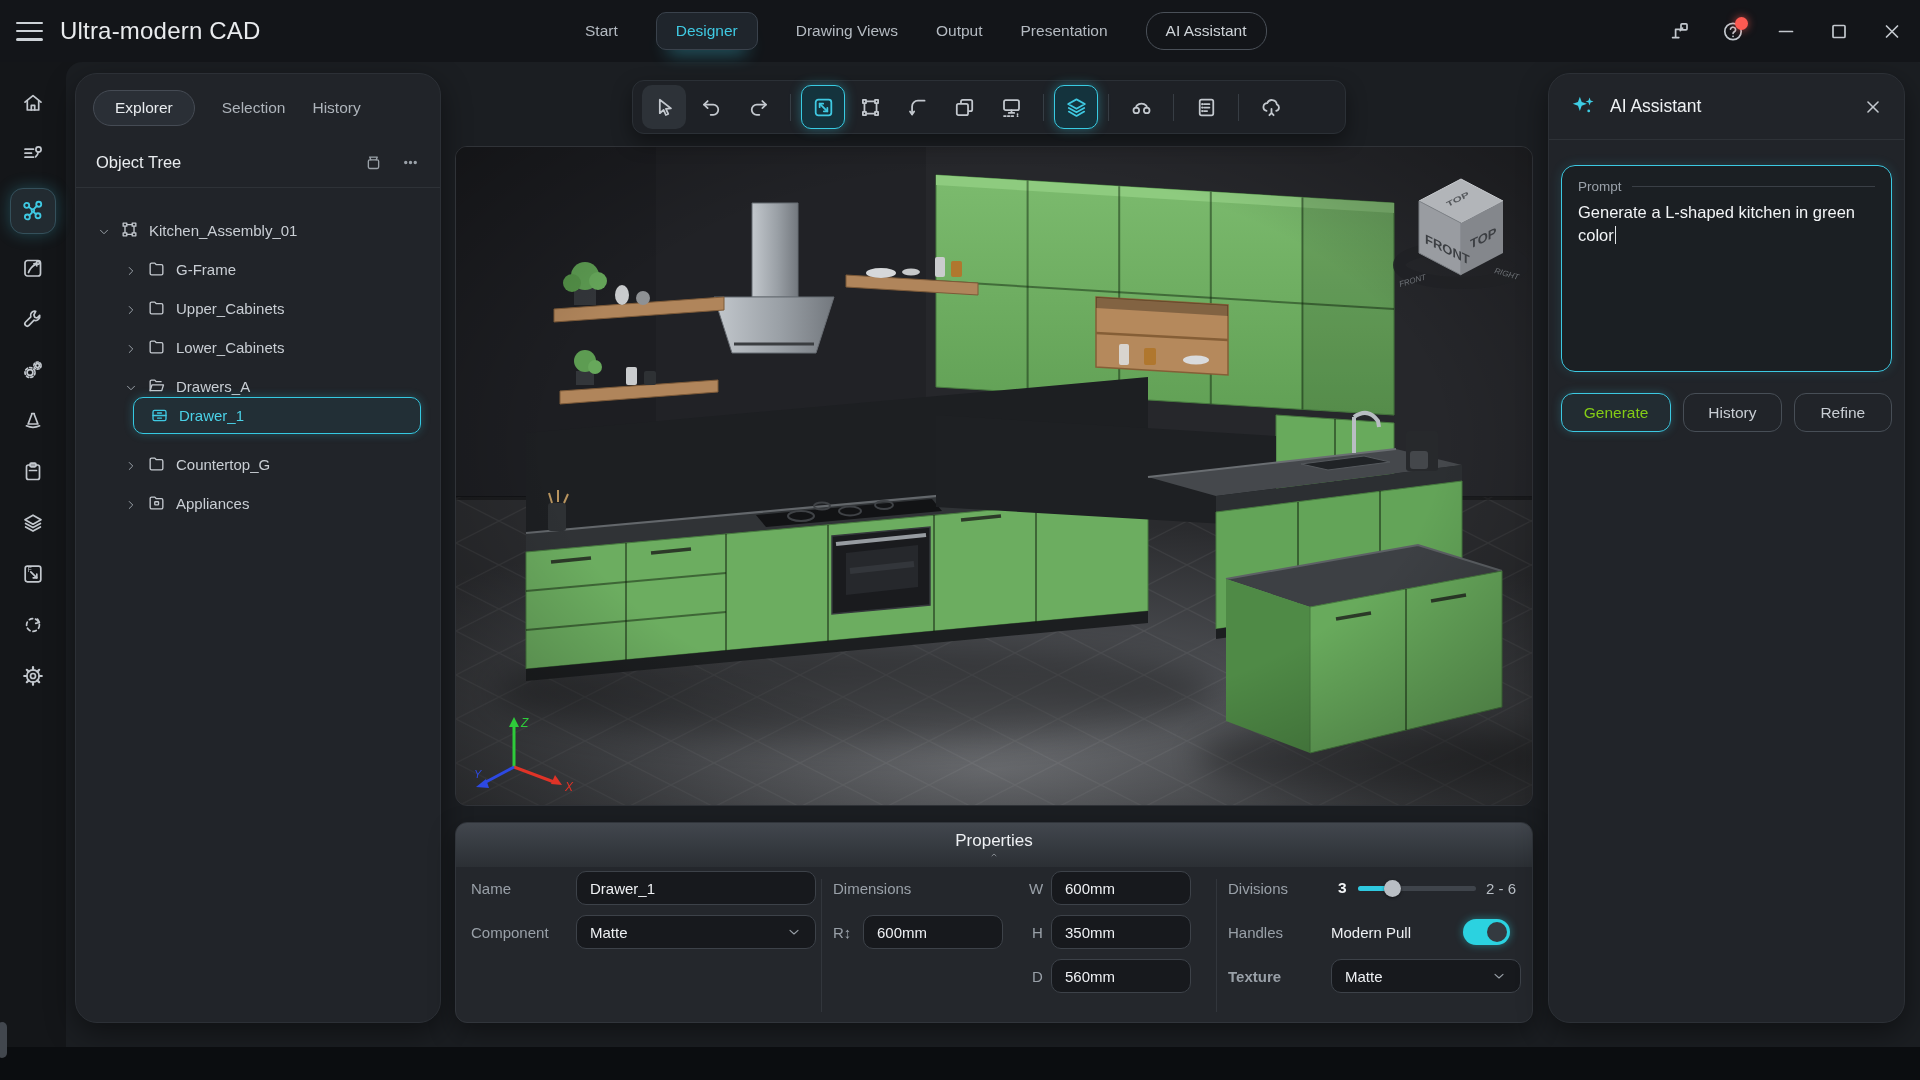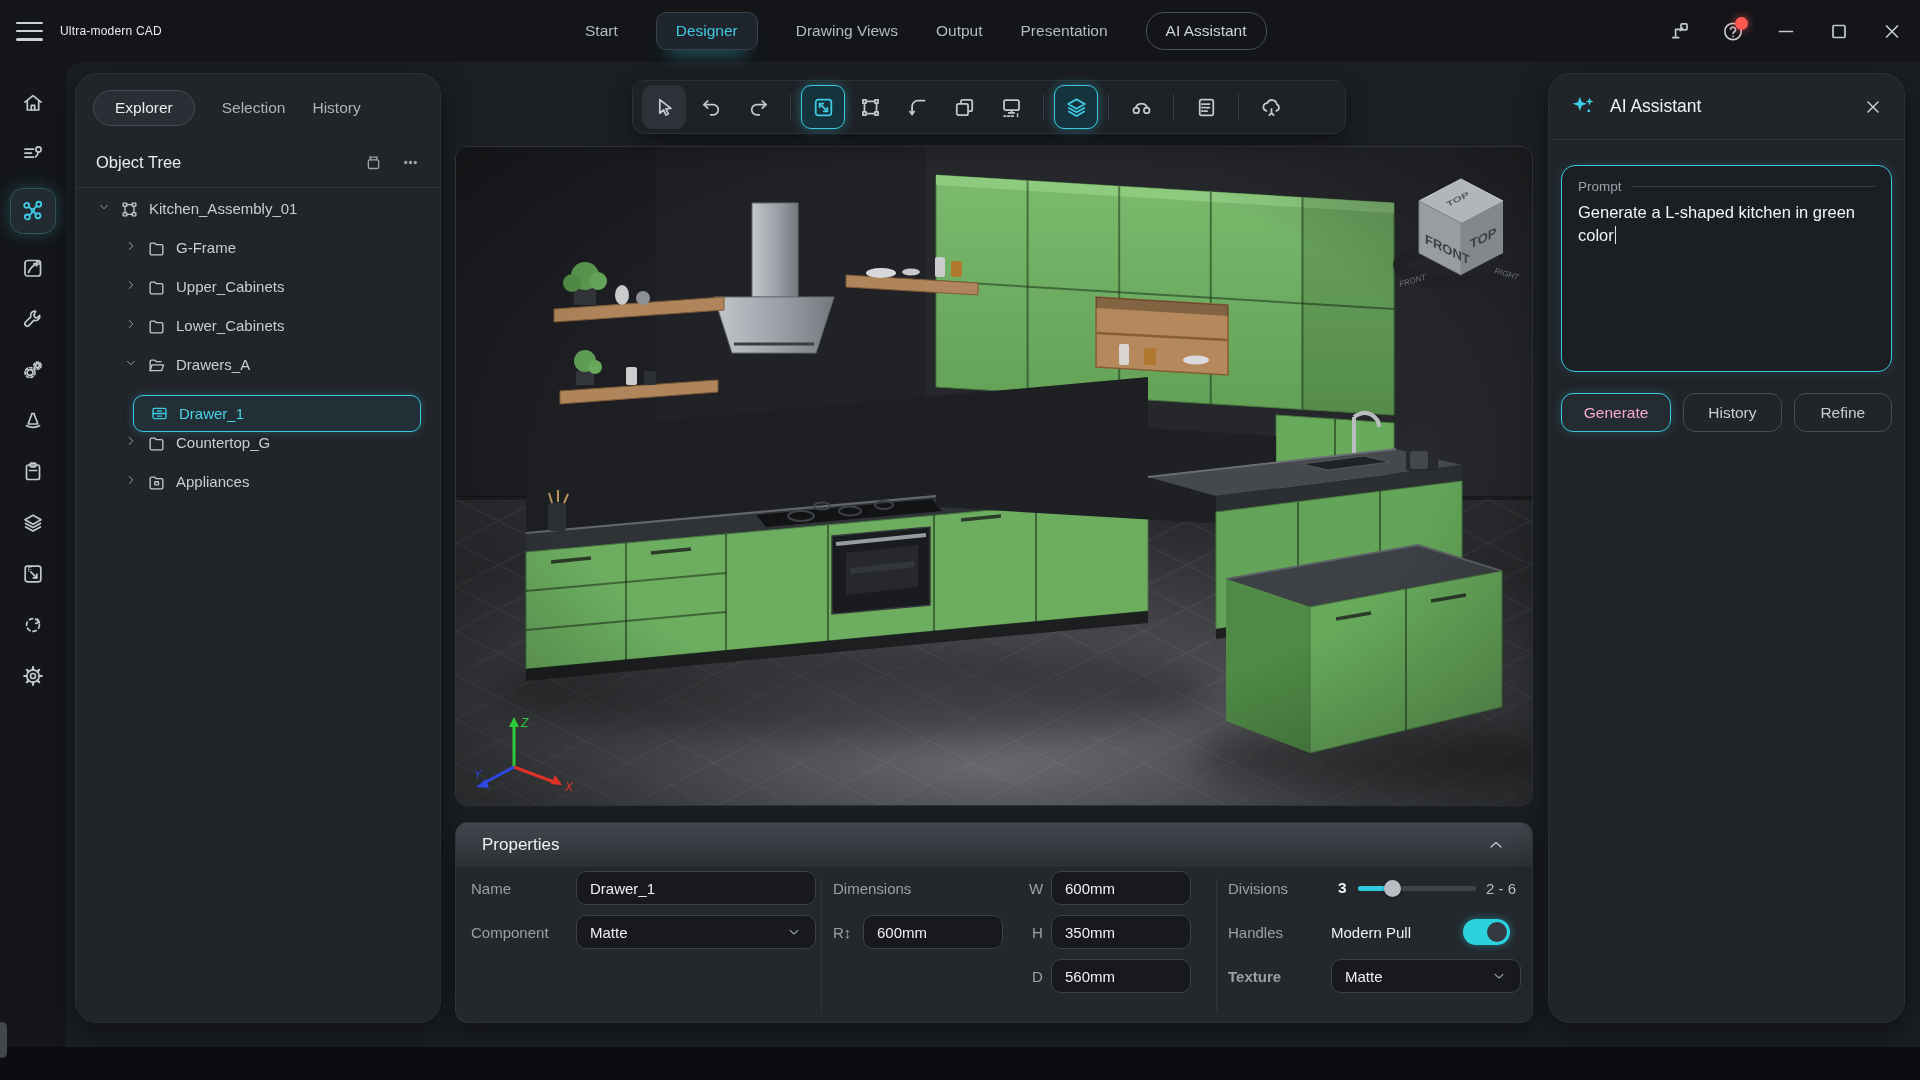--- a/index.html
+++ b/index.html
@@ -5,21 +5,21 @@
   * { margin:0; padding:0; box-sizing:border-box; }
   html,body { width:1920px; height:1080px; overflow:hidden; background:#141619;
     font-family:"Liberation Sans", sans-serif; color:#e8eaed; }
 
   
   .topbar { position:absolute; left:0; top:0; width:1920px; height:62px; background:#131519;
     display:flex; align-items:center; z-index:30; }
   .hamburger { width:27px; height:19px; margin-left:16px; display:flex; flex-direction:column;
     justify-content:space-between; cursor:pointer; }
   .hamburger span { display:block; height:2.6px; background:#cdd2d7; border-radius:2px; }
-  .app-title { margin-left:17px; font-size:12px; font-weight:500; color:#e9ebee; letter-spacing:.2px; }
+  .app-title { margin-left:17px; font-size:24px; font-weight:500; color:#e9ebee; letter-spacing:.2px; }
   .tabs { position:absolute; left:585px; top:0; height:62px; display:flex; align-items:center; gap:38px; }
   .tab { font-size:15.5px; color:#b4bac1; cursor:pointer; white-space:nowrap; }
   .tab.pill-active { color:#3fc9e2; background:#1f252c; border:1px solid #3a424c; border-radius:10px;
     padding:9px 19px; box-shadow:0 15px 18px -12px rgba(63,201,226,.45); }
   .tab.pill-outline { color:#ced3d8; border:1px solid #4a5058; border-radius:18px; padding:9px 19px; }
   .win-icons { position:absolute; right:16px; top:0; height:62px; display:flex; align-items:center; gap:29px; }
   .wicon { width:24px; height:24px; position:relative; cursor:pointer; }
   .wicon svg { width:24px; height:24px; }
   .red-dot { position:absolute; right:-3px; top:-2px; width:13px; height:13px; border-radius:50%;
     background:#ff5a52; box-shadow:0 0 8px rgba(255,90,82,.7); }
@@ -46,21 +46,21 @@
   .etabs { display:flex; align-items:center; gap:27px; margin:16px 0 0 17px; }
   .etab { font-size:15.5px; color:#aeb4bb; cursor:pointer; }
   .etab.active { background:#2a2f36; border:1px solid #454b54; border-radius:19px;
     padding:8px 21px; color:#e9ecef; }
   .obj-head { display:flex; align-items:center; margin:27px 20px 0 20px; }
   .obj-title { font-size:16.5px; color:#e9ecef; font-weight:500; flex:1; }
   .obj-head svg { width:19px; height:19px; cursor:pointer; }
   .obj-head .gap { width:18px; }
   .ediv { height:1px; background:#2e3237; margin:15px 0 12px 0; }
   .tree { padding-left:0; }
-  .trow { height:39px; display:flex; align-items:flex-start; cursor:pointer; position:relative; }
+  .trow { height:39px; display:flex; align-items:flex-end; cursor:pointer; position:relative; }
   .chev { width:14px; height:14px; display:flex; margin-right:9px; }
   .chev svg { width:14px; height:14px; }
   .ticon { width:19px; height:19px; margin-right:10px; display:flex; }
   .ticon svg { width:19px; height:19px; }
   .tlabel { font-size:15px; color:#c9ced4; }
   .ind0 { padding-left:21px; } .ind1 { padding-left:48px; } .ind2 { padding-left:57px; }
   .selpill { display:flex; align-items:center; width:288px; height:37px; border:1.6px solid #35c9e2;
     border-radius:10px; background:rgba(53,201,226,.07); padding-left:16px;
     box-shadow:0 0 10px rgba(53,201,226,.28); }
   .selpill .tlabel { color:#4bd2e8; }
@@ -82,21 +82,21 @@
     background:linear-gradient(#2a2b2e,#1f2023); }
   .viewport > svg.scene { position:absolute; left:0; top:0; }
   .viewcube { position:absolute; left:930px; top:18px; width:150px; height:132px; cursor:pointer; }
   .gizmo { position:absolute; left:16px; top:558px; width:110px; height:92px; }
 
   
   .props { position:absolute; left:455px; top:822px; width:1078px; height:201px;
     border-radius:12px; border:1px solid #31353b; background:#24272c;
     box-shadow:0 10px 26px rgba(0,0,0,.4); }
   .props-head { height:44px; border-radius:11px 11px 0 0;
-    background:linear-gradient(#42474e,#2b2f34); display:flex; align-items:center; padding:0 26px; }
+    background:linear-gradient(#42474e,#2b2f34); display:flex; align-items:center; padding:8px 26px;flex-direction:column; }
   .props-title { font-size:17px; color:#eef0f3; font-weight:500; flex:1; }
   .props-head svg { width:20px; height:20px; cursor:pointer; }
   .props-body { position:relative; height:157px; }
   .pcol { position:absolute; top:4px; }
   .prow { height:34px; display:flex; align-items:center; margin-bottom:10px; position:relative; }
   .plabel { font-size:15px; color:#99a0a8; }
   .pfield { height:34px; background:#17191d; border:1px solid #3d4249; border-radius:10px;
     color:#eef0f3; font-size:15px; display:flex; align-items:center; padding:0 13px; }
   .pselect { justify-content:space-between; cursor:pointer; }
   .pselect svg { width:16px; height:16px; }
@@ -126,21 +126,21 @@
     box-shadow:0 0 12px rgba(60,201,226,.15); }
   .prompt-lab { display:flex; align-items:center; }
   .prompt-lab span { font-size:13.5px; color:#9aa1a9; }
   .prompt-lab i { flex:1; height:1px; background:#3a3f46; margin-left:10px; }
   .prompt-text { margin-top:7px; font-size:16.5px; color:#f2f4f6; line-height:1.42; width:300px; }
   .caret { display:inline-block; width:1.6px; height:18px; background:#e3e6e9; margin-left:1px;
     vertical-align:-3px; }
   .ai-btns { display:flex; gap:12px; margin:21px 12px 0 12px; }
   .abtn { height:39px; border-radius:12px; display:flex; align-items:center; justify-content:center;
     font-size:15.5px; cursor:pointer; }
-  .abtn.gen { width:112px; border:1.6px solid #3cc9e2; color:#f9a8d4; background:rgba(60,201,226,.05);
+  .abtn.gen { width:112px; border:1.6px solid #3cc9e2; color:#84cc16; background:rgba(60,201,226,.05);
     box-shadow:0 0 10px rgba(60,201,226,.25); }
   .abtn.ghost { width:100px; border:1px solid #474e56; color:#c9ced4; }
 
   
   .footer { position:absolute; left:0; right:0; bottom:0; height:33px; background:#0b0d10; }
   .mini-scroll { position:absolute; left:-3px; bottom:22px; width:10px; height:36px;
     border-radius:5px; background:#42474e; }
 
   
   svg.ic { fill:none; stroke:#c3c8ce; stroke-width:1.7; stroke-linecap:round; stroke-linejoin:round; }

